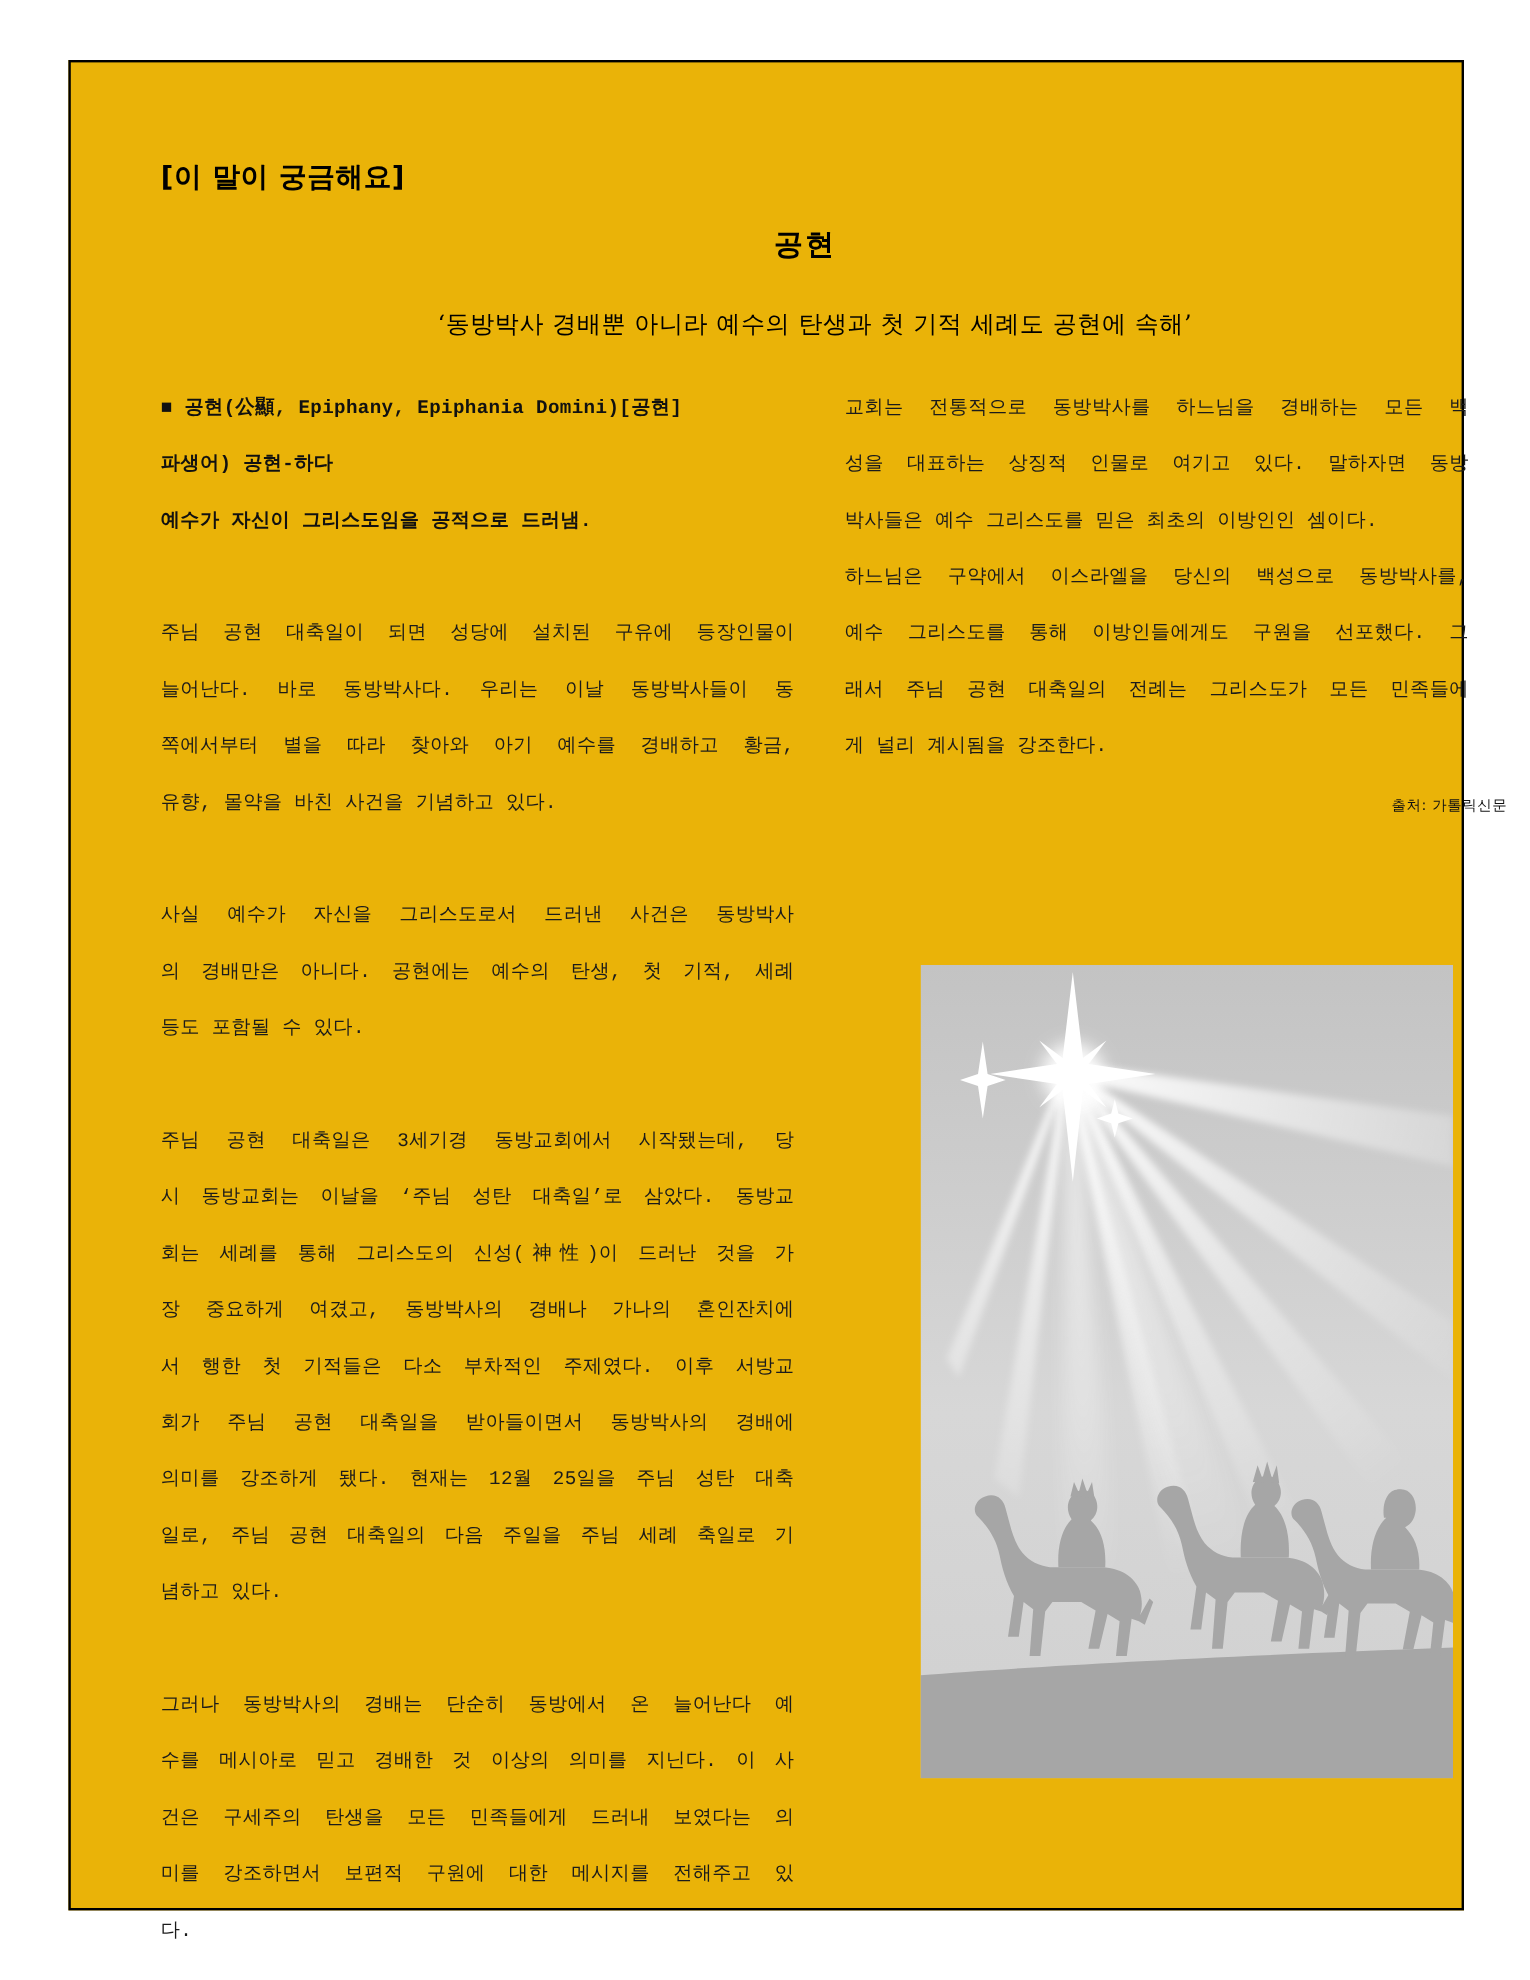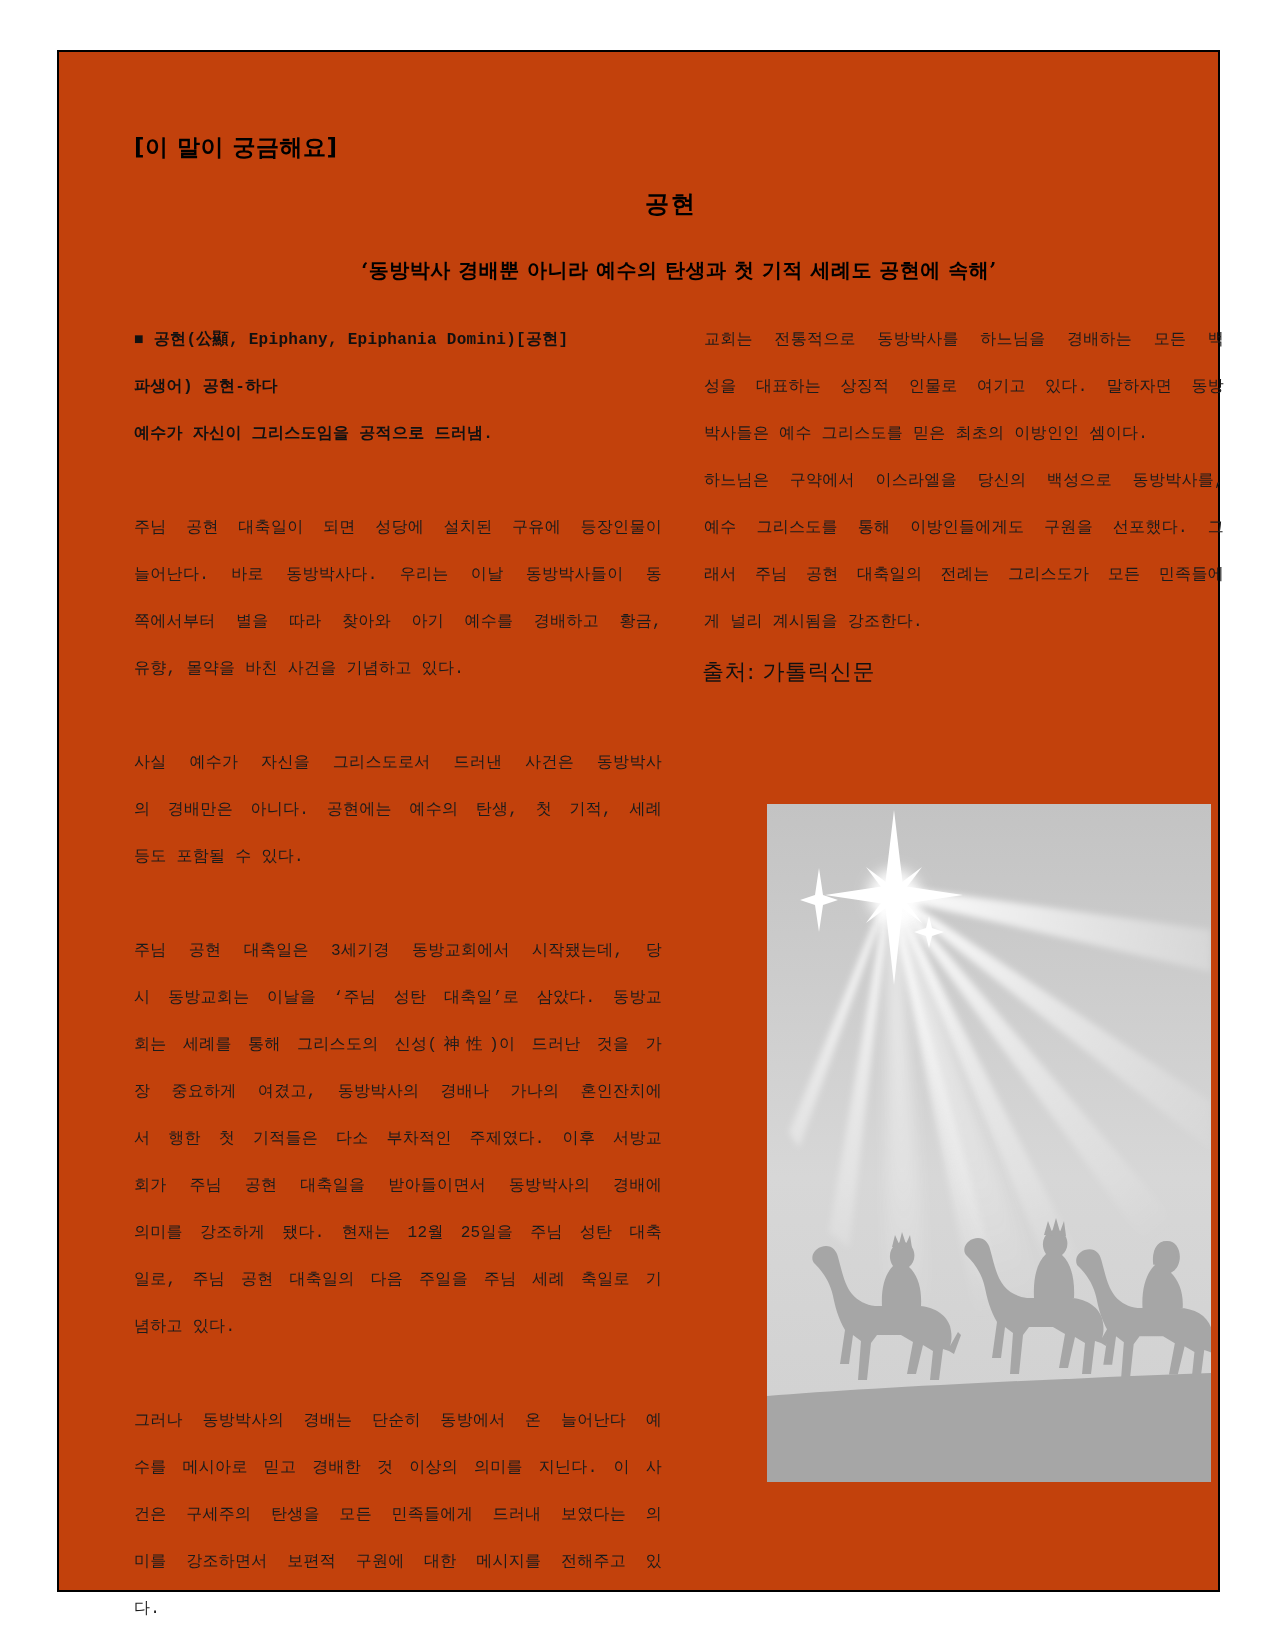--- a/index.html
+++ b/index.html
@@ -3,46 +3,46 @@
 <meta charset="utf-8">
 <style>
   html,body{margin:0;padding:0;background:#ffffff;}
   body{
     width:1275px;height:1650px;position:relative;
     font-family:"DejaVu Sans","Liberation Sans",sans-serif;
     color:#1b1b1b;
   }
   .page-box{
     position:absolute;left:57px;top:50px;width:1163px;height:1542px;
-    border:2px solid #000;box-sizing:border-box;background:#c2410c;
+    border:2px solid #000;box-sizing:border-box;background:#eab308;
   }
   .kicker{
     position:absolute;left:75px;top:80px;
     font-size:23px;font-weight:bold;color:#000;letter-spacing:0.5px;
   }
   .title{
     position:absolute;left:67px;top:136px;width:1090px;margin:0;
     text-align:center;font-size:24px;font-weight:bold;color:#000;letter-spacing:2px;
   }
   .subtitle{
     position:absolute;left:75px;top:205px;width:1090px;
-    text-align:center;font-size:20px;font-weight:bold;color:#000;
+    text-align:center;font-size:20px;font-weight:normal;color:#000;
     font-family:"DejaVu Serif","Liberation Serif",serif;letter-spacing:0.5px;
   }
   .col{position:absolute;top:265px;font-size:16px;letter-spacing:0.3px;}
   .col-left{left:75px;width:528px;}
   .col-right{left:645px;width:520px;}
   .para{margin:0 0 47px 0;font-family:Liberation Mono, monospace;}
   .para.tight{margin-bottom:0;}
   .para.bold{font-weight:bold;color:#111;}
   .line{height:47px;line-height:47px;overflow:visible;}
   .line.jl{text-align:justify;text-align-last:justify;}
   .source{
-    position:absolute;left:643px;top:596px;width:520px;height:47px;line-height:47px;
-    font-size:22px;color:#111;letter-spacing:0.5px;
+    position:absolute;left:677px;top:596px;width:520px;height:47px;line-height:47px;
+    text-align:right;font-size:12px;color:#111;letter-spacing:0.5px;
   }
   .illustration{
     position:absolute;left:708px;top:752px;width:444px;height:678px;overflow:hidden;
   }
   .illustration svg{display:block;}
 </style>
 </head>
 <body>
 
 <div class="page-box">

